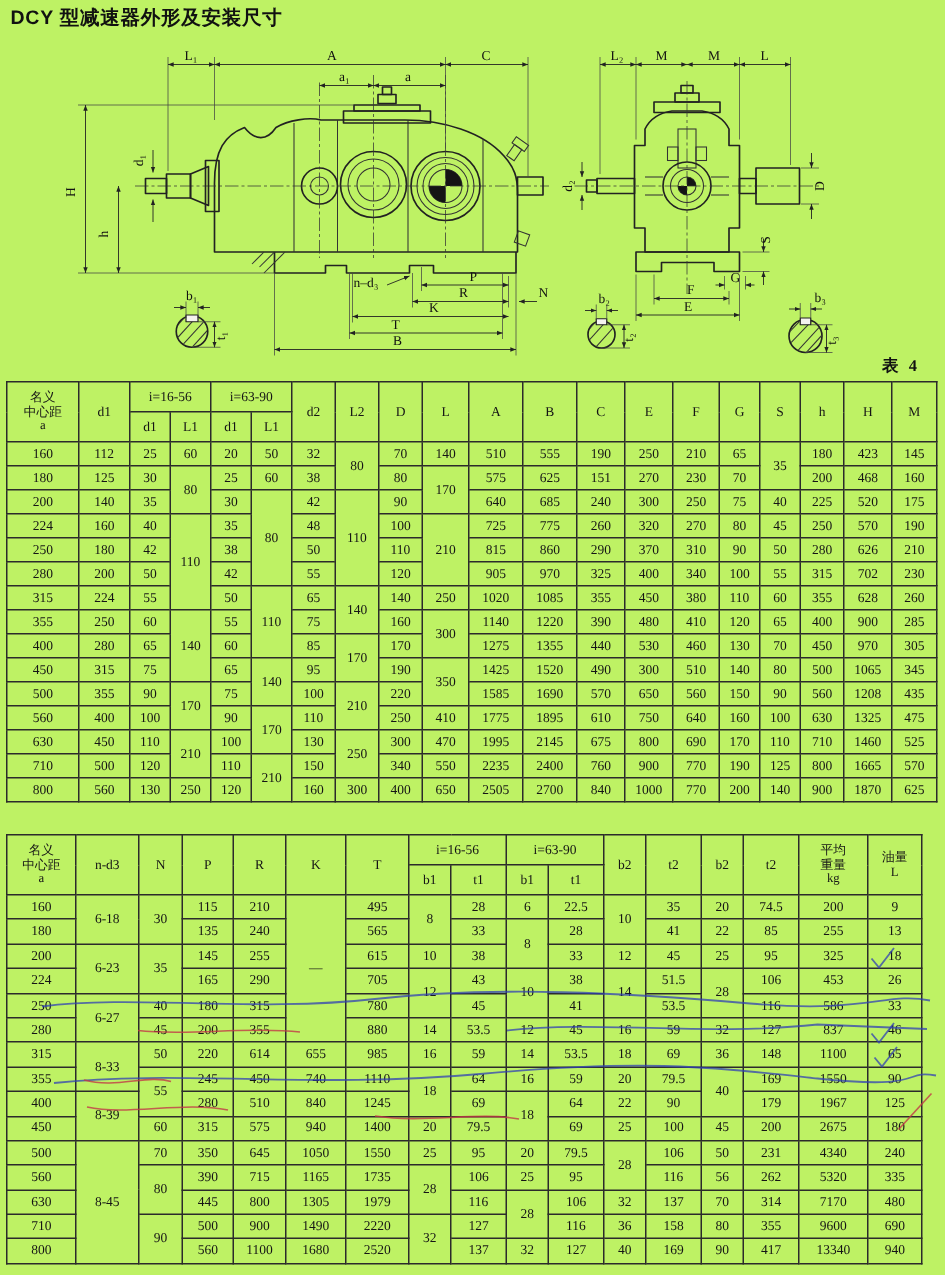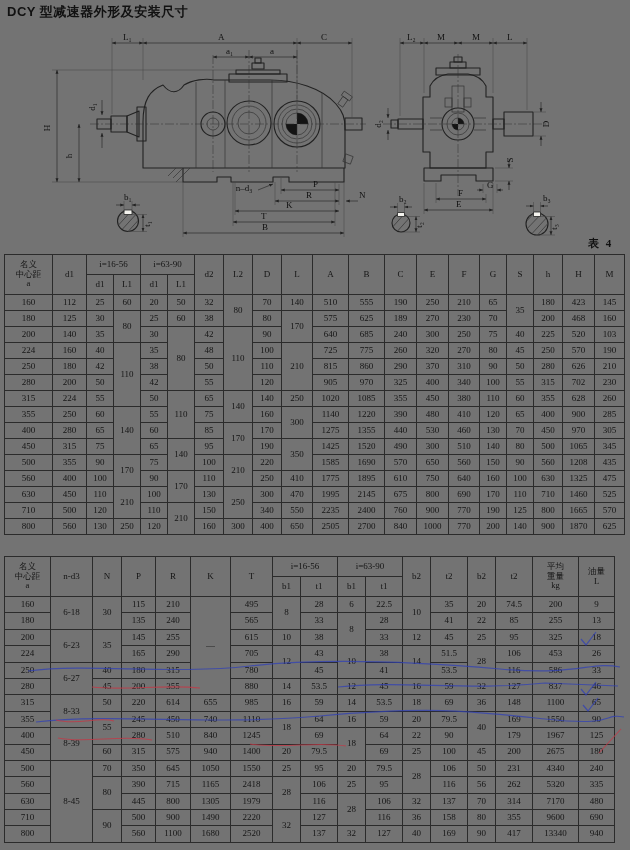--- a/index.html
+++ b/index.html
@@ -1,17 +1,17 @@
 <!DOCTYPE html>
 <html><head>
 <meta charset="utf-8">
 <style>
   html,body{margin:0;padding:0;}
   body{width:630px;height:850px;background:#efeeea;font-family:"Liberation Serif",serif;color:#1c1c1c;position:relative;overflow:hidden;}
-  #page{position:absolute;inset:0;background:#737373;}
+  #page{position:absolute;inset:0;background:#bef264;}
   #title{position:absolute;top:3px;left:7px;font-family:"Liberation Sans",sans-serif;font-weight:bold;font-size:13px;letter-spacing:.5px;color:#111;}
   #tableref{position:absolute;top:236px;left:588px;font-size:11px;font-weight:bold;letter-spacing:2px;color:#111;}
   #drw{position:absolute;top:0;left:0;}
   .tblwrap{position:absolute;left:4px;}
   #w1{top:254px;}
   #w2{top:556px;}
   table{border-collapse:collapse;table-layout:fixed;background:transparent;}
   table{border:1.5px solid #222;}
   th,td{border:1px solid #2b2b2b;font-size:9px;font-weight:normal;text-align:center;vertical-align:middle;padding:0;white-space:nowrap;overflow:hidden;line-height:1.05;color:#151515;}
   #t1 tbody tr{height:16px;}
@@ -385,21 +385,21 @@
             <td>125</td>
             <td>30</td>
             <td rowspan="2">80</td>
             <td>25</td>
             <td>60</td>
             <td>38</td>
             <td>80</td>
             <td rowspan="2">170</td>
             <td>575</td>
             <td>625</td>
-            <td>189</td>
+            <td>151</td>
             <td>270</td>
             <td>230</td>
             <td>70</td>
             <td>200</td>
             <td>468</td>
             <td>160</td>
           </tr>
           <tr>
             <td>200</td>
             <td>140</td>
@@ -411,21 +411,21 @@
             <td>90</td>
             <td>640</td>
             <td>685</td>
             <td>240</td>
             <td>300</td>
             <td>250</td>
             <td>75</td>
             <td>40</td>
             <td>225</td>
             <td>520</td>
-            <td>103</td>
+            <td>175</td>
           </tr>
           <tr>
             <td>224</td>
             <td>160</td>
             <td>40</td>
             <td rowspan="4">110</td>
             <td>35</td>
             <td>48</td>
             <td>100</td>
             <td rowspan="3">210</td>
@@ -899,21 +899,21 @@
             <td>231</td>
             <td>4340</td>
             <td>240</td>
           </tr>
           <tr>
             <td>560</td>
             <td rowspan="2">80</td>
             <td>390</td>
             <td>715</td>
             <td>1165</td>
-            <td>2418</td>
+            <td>1735</td>
             <td rowspan="2">28</td>
             <td>106</td>
             <td>25</td>
             <td>95</td>
             <td>116</td>
             <td>56</td>
             <td>262</td>
             <td>5320</td>
             <td>335</td>
           </tr>

